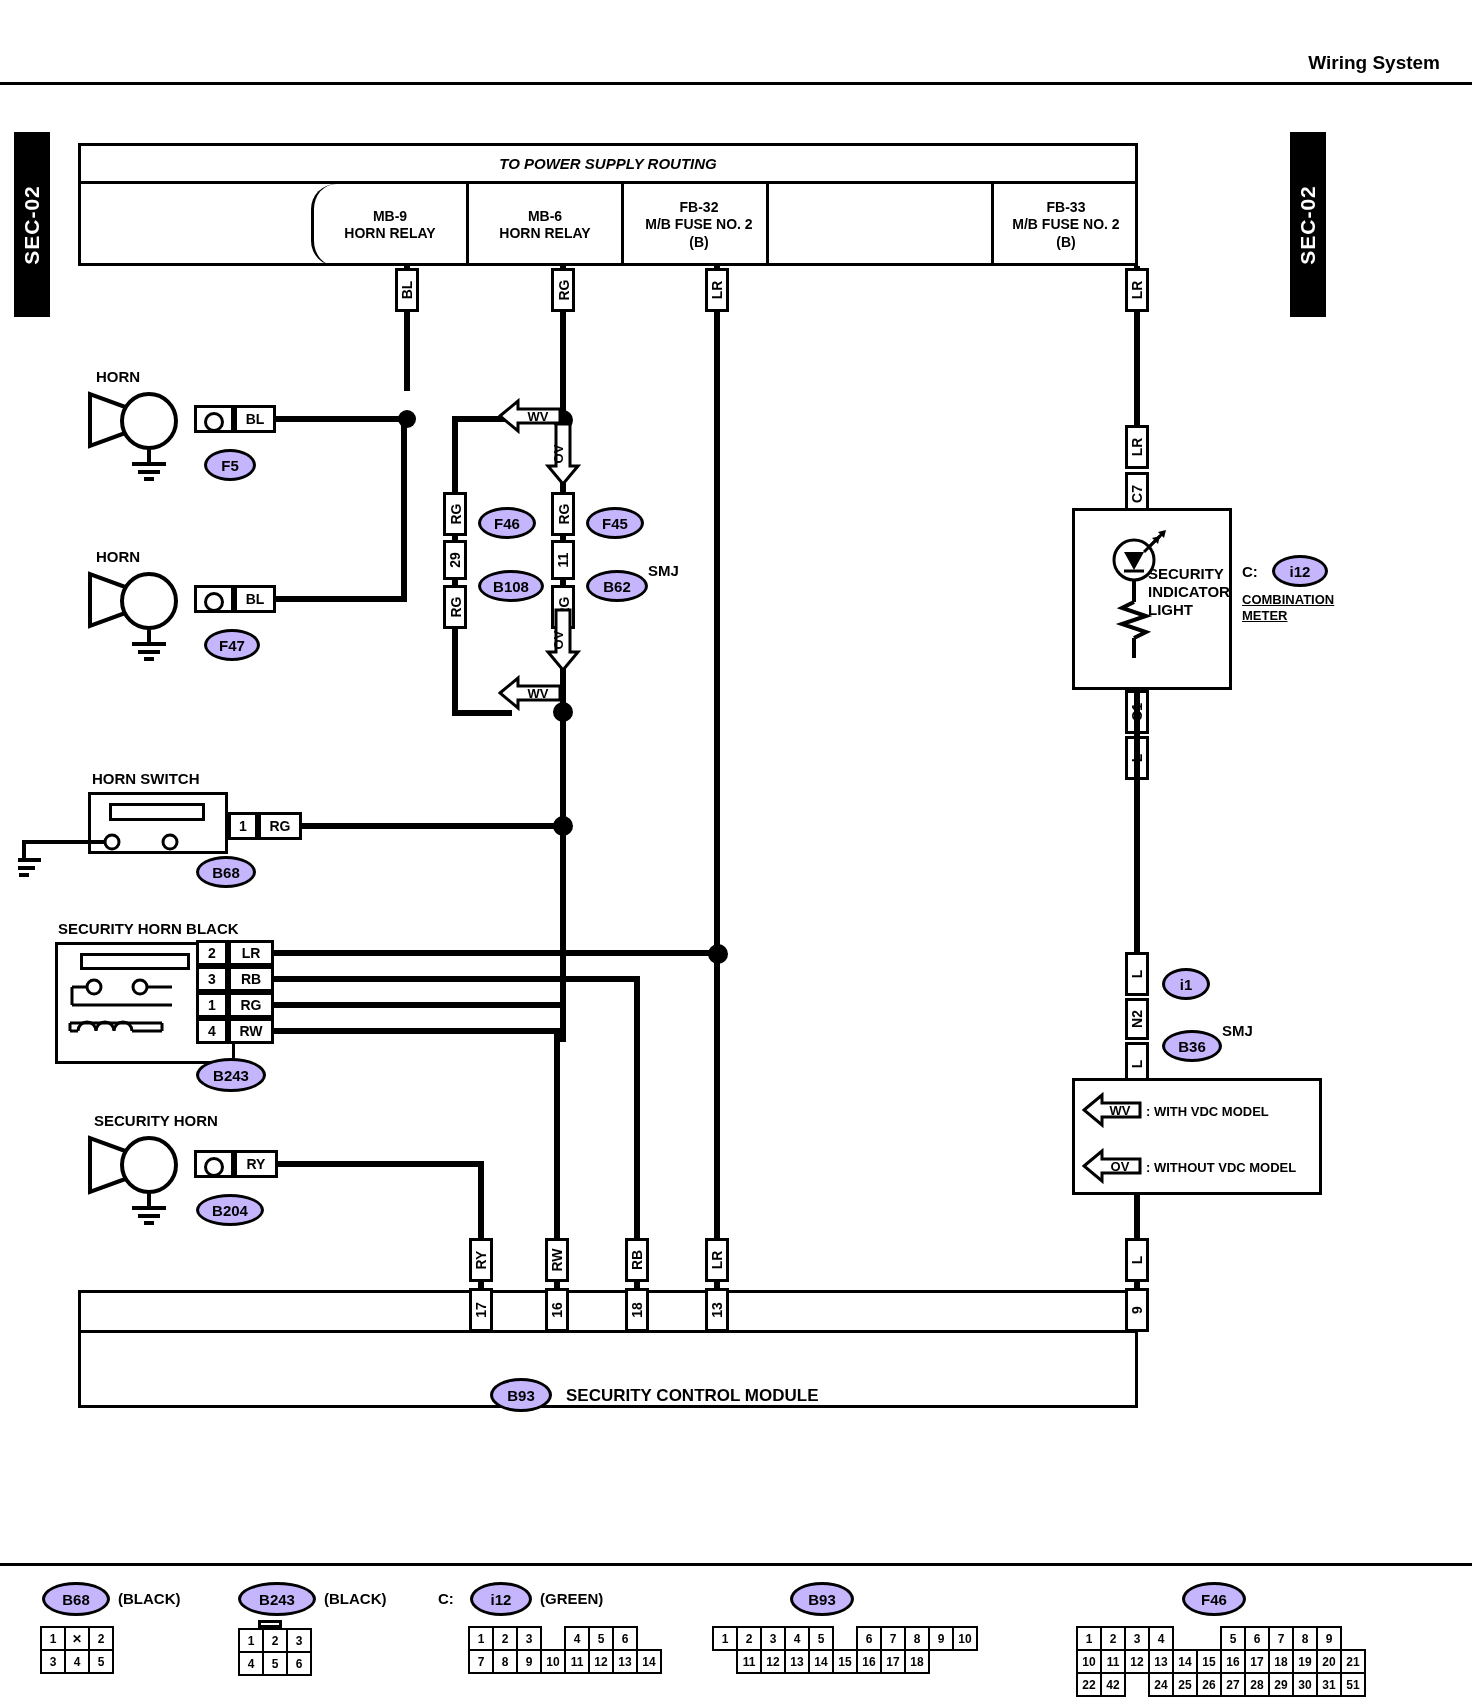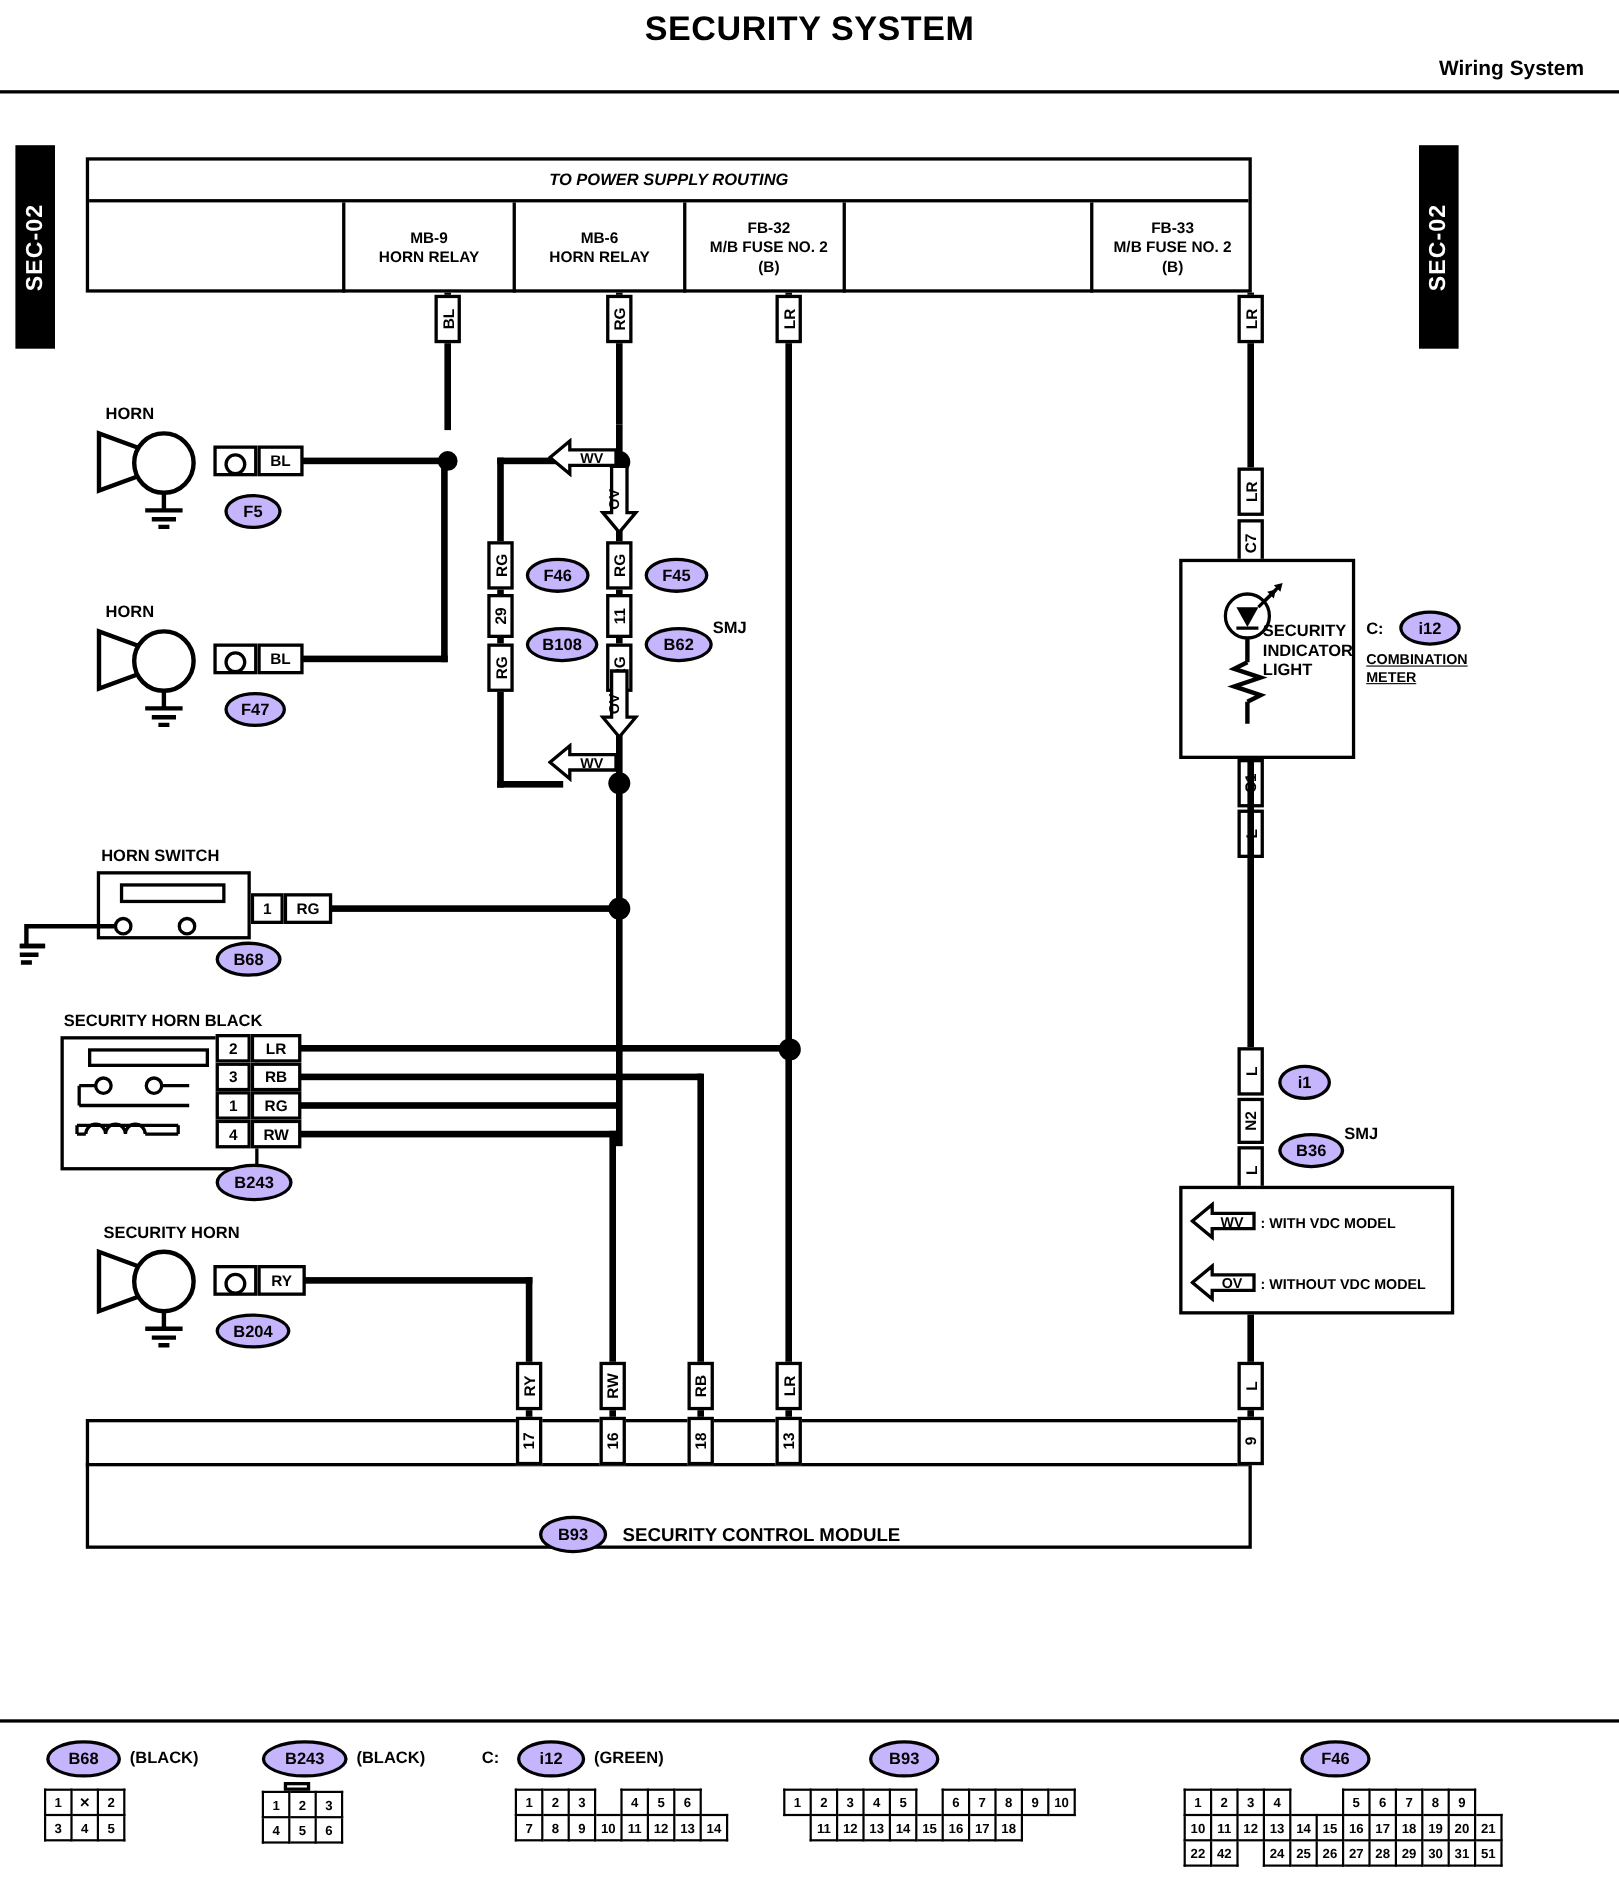--- a/index.html
+++ b/index.html
@@ -57,36 +57,35 @@
   .conn td.none{border:none;}
 
   .legend{left:1072px;top:1078px;width:250px;height:117px;}
   .arrowtag{font-size:13px;font-weight:bold;}
 </style>
 </head>
 <body>
 
 <div class="page">
 
-  <div class="abs ttl">SECURITY SYSTEM</div>
   <div class="abs sub">Wiring System</div>
   <div class="abs rule"></div>
   <div class="abs botrule"></div>
 
   <div class="abs sec" style="left:14px;top:132px;">
     <span>SEC-02</span>
   </div>
   <div class="abs sec" style="left:1290px;top:132px;">
     <span>SEC-02</span>
   </div>
 
   <div class="abs bus">
     <div class="bus-top">TO POWER SUPPLY ROUTING</div>
 
-    <div class="bus-cell" style="left:230px;width:155px;">
+    <div class="bus-cell" style="left:230px;width:155px;border-radius:25px;">
       <div>MB-9</div>
       <div>HORN RELAY</div>
     </div>
     <div class="bus-cell" style="left:385px;width:155px;">
       <div>MB-6</div>
       <div>HORN RELAY</div>
     </div>
     <div class="bus-cell" style="left:540px;width:153px;">
       <div>FB-32</div>
       <div>M/B FUSE NO. 2</div>

